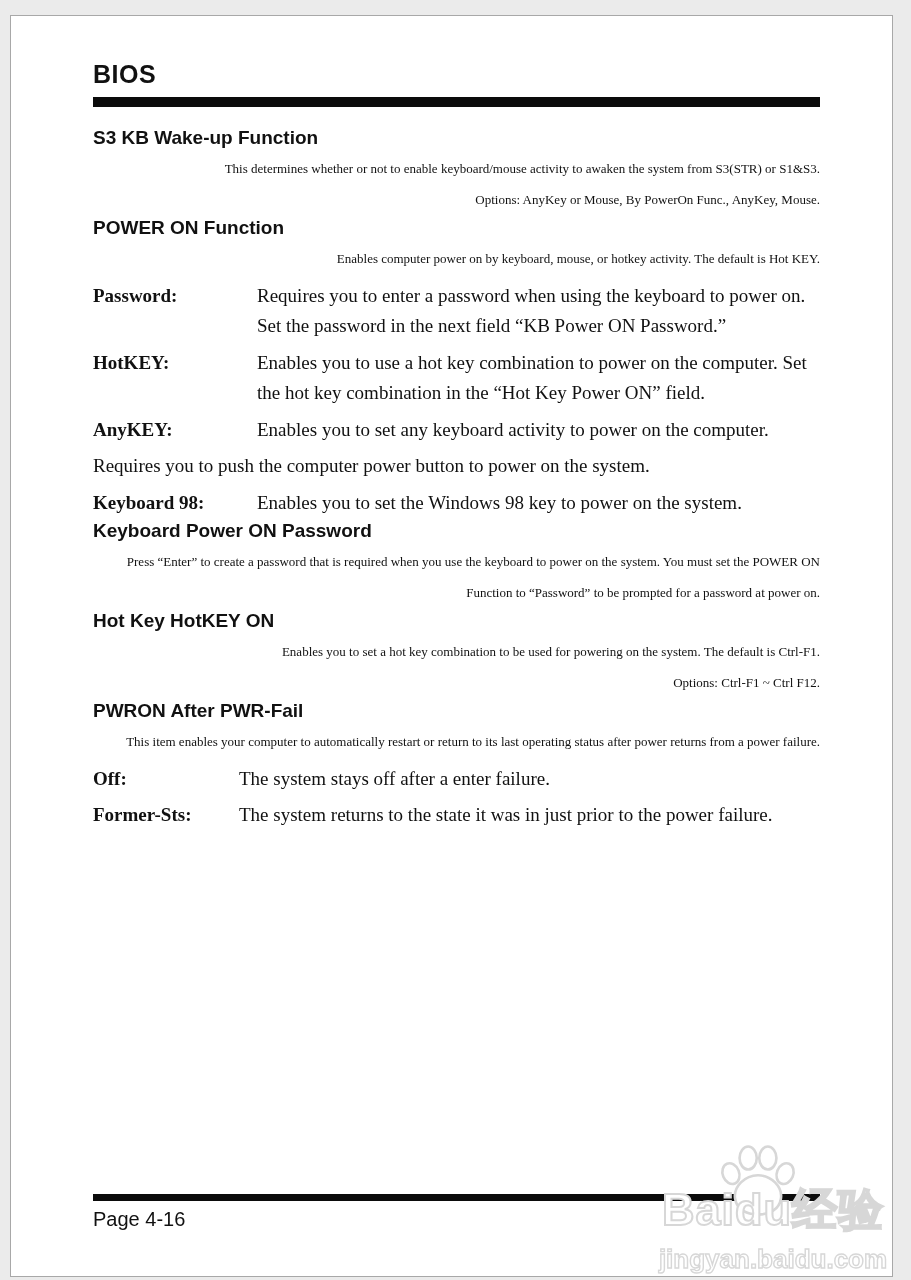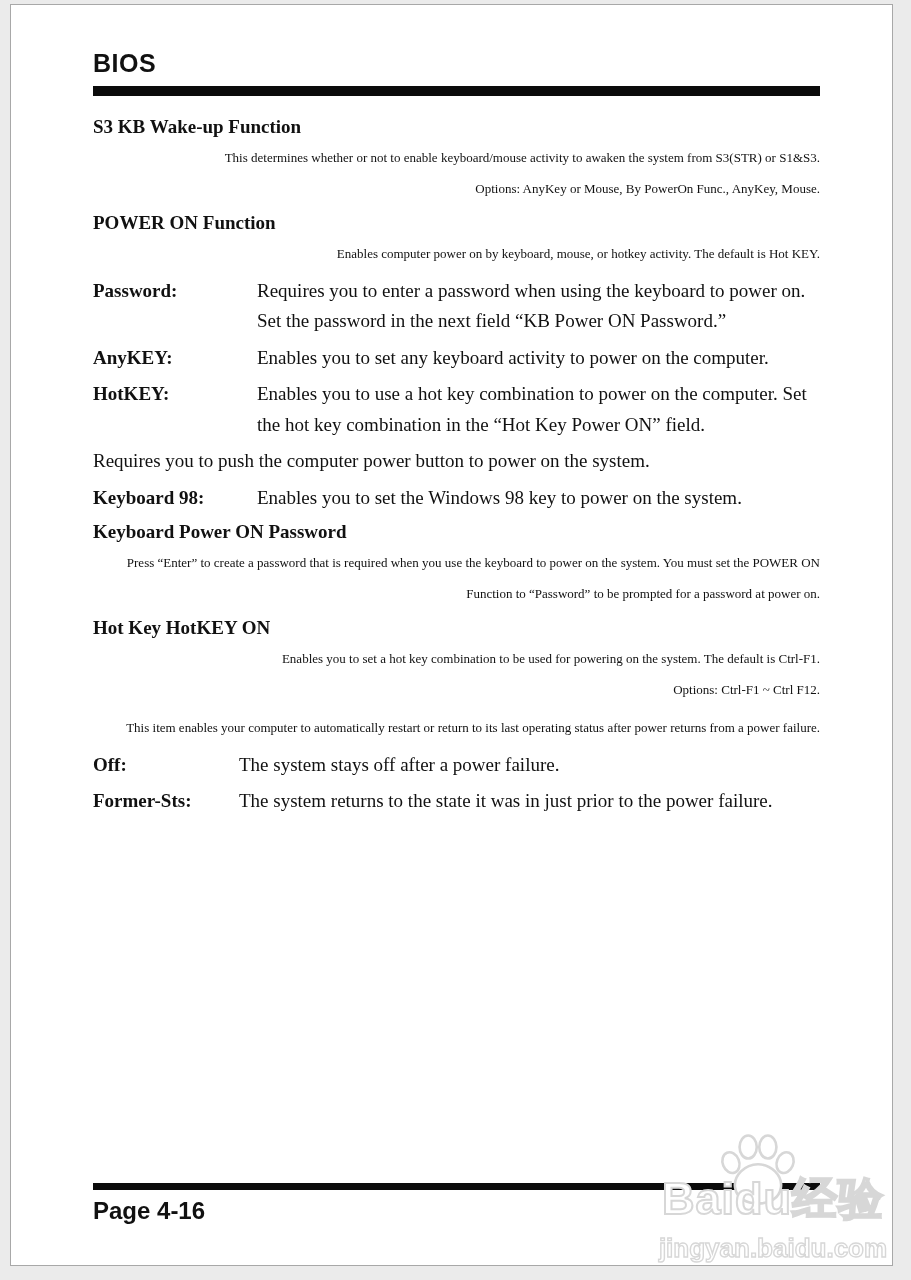--- a/index.html
+++ b/index.html
@@ -7,21 +7,21 @@
   body {
     width: 911px; height: 1280px;
     background: #ebebeb;
     font-family: "Liberation Serif", serif;
     color: #111;
     position: relative;
     overflow: hidden;
   }
   .page {
     position: absolute;
-    left: 10px; top: 4px;
+    left: 10px; top: 15px;
     width: 883px; height: 1262px;
     background: #ffffff;
     border: 1px solid #a8a8a8;
   }
   .inner {
     position: absolute;
     left: 82px; top: 0;
     width: 727px;
   }
   .doc-title {
@@ -30,25 +30,25 @@
     font-weight: bold;
     font-size: 25px;
     line-height: 29px;
     letter-spacing: 0.5px;
   }
   .rule {
     height: 10px;
     background: #0b0b0b;
     margin-top: 8px;
   }
-  .doc-section { margin-top: 8px; }
+  .doc-section { margin-top: 2px; }
   .doc-section.first { margin-top: 20px; }
   .doc-section h2 {
     margin: 0 0 6px 0;
-    font-family: Liberation Serif, serif;
+    font-family: Liberation Sans, sans-serif;
     font-weight: bold;
     font-size: 19px;
     line-height: 21px;
   }
   .doc-section p {
     margin: 0;
     font-size: 13px;
     line-height: 30.5px;
     text-align: right;
   }
@@ -72,22 +72,22 @@
     width: 727px;
     z-index: 1;
   }
   .footer .rule-bottom {
     height: 7px;
     background: #0b0b0b;
   }
   .footer .page-num {
     margin-top: 7px;
     font-family: "Liberation Sans", sans-serif;
-    font-weight: bold;
-    font-size: 24px;
+    font-weight: normal;
+    font-size: 20px;
   }
   .watermark {
     position: absolute;
     left: 618px; top: 1128px;
     width: 288px;
     z-index: 2;
     text-align: center;
     font-family: "Liberation Sans", sans-serif;
     font-weight: bold;
     color: #ffffff;
@@ -128,51 +128,52 @@
         </section>
         <section class="doc-section">
           <h2>POWER ON Function</h2>
           <p>Enables computer power on by keyboard, mouse, or hotkey activity. The default is Hot KEY.</p>
           <div class="terms">
             <div class="term-row">
               <span class="term">Password:</span>
               <span class="def">Requires you to enter a password when using the keyboard to power on. Set the password in the next field “KB Power ON Password.”</span>
             </div>
             <div class="term-row">
+              <span class="term">HotKEY:</span>
+              <span class="def">Enables you to use a hot key combination to power on the computer. Set the hot key combination in the “Hot Key Power ON” field.</span>
+            </div>
+            <div class="term-row">
               <span class="term">AnyKEY:</span>
               <span class="def">Enables you to set any keyboard activity to power on the computer.</span>
-            </div>
-            <div class="term-row">
-              <span class="term">HotKEY:</span>
-              <span class="def">Enables you to use a hot key combination to power on the computer. Set the hot key combination in the “Hot Key Power ON” field.</span>
             </div>
             <div class="term-row">
               <span class="def">Requires you to push the computer power button to power on the system.</span>
             </div>
             <div class="term-row">
               <span class="term">Keyboard 98:</span>
               <span class="def">Enables you to set the Windows 98 key to power on the system.</span>
             </div>
           </div>
         </section>
         <section class="doc-section">
           <h2>Keyboard Power ON Password</h2>
           <p>Press “Enter” to create a password that is required when you use the keyboard to power on the system. You must set the POWER ON Function to “Password” to be prompted for a password at power on.</p>
         </section>
         <section class="doc-section">
           <h2>Hot Key HotKEY ON</h2>
           <p>Enables you to set a hot key combination to be used for powering on the system. The default is Ctrl-F1.</p>
           <p>Options: Ctrl-F1 ~ Ctrl F12.</p>
         </section>
         <section class="doc-section">
+          <h2>PWRON After PWR-Fail</h2>
           <p>This item enables your computer to automatically restart or return to its last operating status after power returns from a power failure.</p>
           <div class="terms narrow">
             <div class="term-row">
               <span class="term">Off:</span>
-              <span class="def">The system stays off after a power failure.</span>
+              <span class="def">The system stays off after a enter failure.</span>
             </div>
             <div class="term-row">
               <span class="term">Former-Sts:</span>
               <span class="def">The system returns to the state it was in just prior to the power failure.</span>
             </div>
           </div>
         </section>
       </div>
   </div>
 

